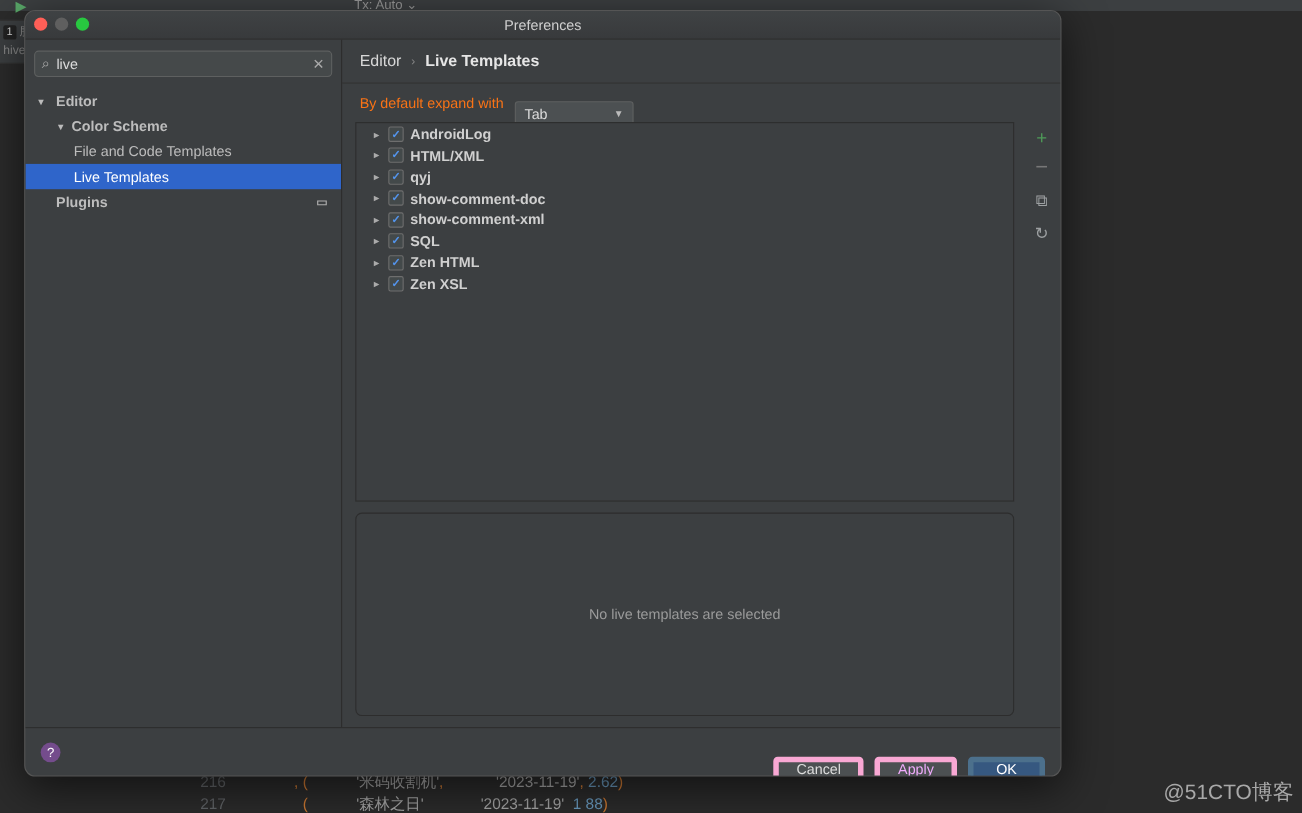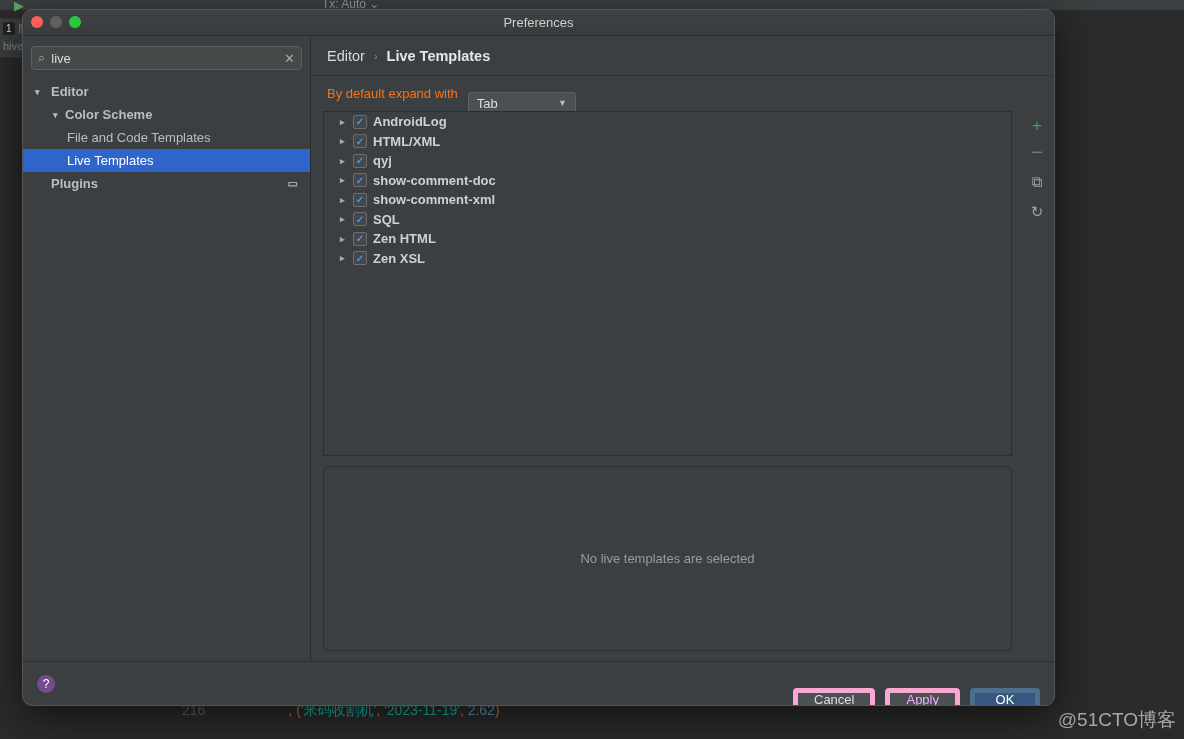--- a/index.html
+++ b/index.html
@@ -5,27 +5,27 @@
 * { margin: 0; padding: 0; box-sizing: border-box; font-family: -apple-system, "Helvetica Neue", Arial, sans-serif; }
 body { background: #2b2b2b; width: 1184px; height: 739px; overflow: hidden; position: relative; color: #bbbbbb; font-size: 13px; }
 
 .background-ide { position: absolute; inset: 0; background: #2b2b2b; }
 .toolbar-bg { height: 10px; background: #3c3f41; display: flex; align-items: center; gap: 18px; padding: 0 14px; position: relative; }
 .toolbar-bg .run-icon { color: #59a869; }
 .toolbar-bg .txauto { color: #999; font-size: 12px; position: absolute; left: 322px; top: -3px; white-space: nowrap; }
 .side-tab-left { position: absolute; left: 0; top: 22px; background: #3c3f41; color: #8a8a8a; font-size: 11px; padding: 2px 3px 5px; border: 1px solid #323232; border-left: none; }
 .side-tab-left .num { background: #222; color: #ddd; font-size: 10px; padding: 1px 3px; border-radius: 2px; display: inline-block; }
 .code-bg { position: absolute; left: 182px; top: 700px; right: 0; font-family: "Menlo","Consolas",monospace; font-size: 14px; line-height: 20px; }
-.code-bg .ln { color: #606366; margin-right: 83px; }
-.code-bg .str { color: #14b8a6; }
+.code-bg .ln { color: #606366; margin-right: 62px; }
+.code-bg .str { color: #a3a3a3; margin-left: 44px; }
 .code-bg .num { color: #6897bb; }
 .code-bg .p { color: #cc7832; }
 .watermark { position: absolute; bottom: 6px; right: 8px; color: #a8a8a8; font-size: 19px; }
 
-.prefs-window { position: absolute; left: 22px; top: 9px; width: 1033px; height: 697px; background: #3c3f41; border-radius: 10px; box-shadow: 0 10px 40px rgba(0,0,0,.6); display: flex; flex-direction: column; overflow: hidden; border: 1px solid #555; justify-content: space-between; }
+.prefs-window { position: absolute; left: 22px; top: 9px; width: 943px; height: 697px; background: #3c3f41; border-radius: 10px; box-shadow: 0 10px 40px rgba(0,0,0,.6); display: flex; flex-direction: column; overflow: hidden; border: 1px solid #555; justify-content: space-between; }
 
 .titlebar { height: 26px; background: linear-gradient(#3f4244,#383a3c); display: flex; align-items: center; position: relative; border-bottom: 1px solid #2d2d2d; }
 .traffic { position:absolute; left: 8px; top: 6px; display: flex; gap: 7px; }
 .traffic span { width: 12px; height: 12px; border-radius: 50%; display: inline-block; }
 .tl-close{background:#ff5f57;} .tl-min{background:#5f5f5f;} .tl-max{background:#28c840;}
 .titlebar .title { margin: 0 auto; color: #cfcfcf; font-size: 13px; font-weight: 500; }
 
 .body { flex: 1; display: flex; min-height: 0; }
 
 .sidebar { width: 288px; background: #3c3f41; border-right: 1px solid #2d2d2d; display: flex; flex-direction: column; }
@@ -84,20 +84,21 @@
     <span class="run-icon">▶</span>
     <span class="txauto">Tx: Auto ⌄</span>
   </div>
   <div class="side-tab-left" style="top:18px">
     <span class="num">1</span>
     <span>服务器</span>
     <div style="margin-top:4px;font-size:11px">hive</div>
   </div>
   <div class="code-bg">
     <div><span class="ln">216</span><span class="p">,</span> <span class="p">(</span><span class="str">'米码收割机'</span><span class="p">,</span> <span class="str">'2023-11-19'</span><span class="p">,</span> <span class="num">2.62</span><span class="p">)</span></div>
+    <div><span class="ln">217</span>&nbsp;&nbsp;<span class="p">(</span><span class="str">'森林之日'</span>&nbsp;&nbsp;<span class="str">'2023-11-19'</span>&nbsp;&nbsp;<span class="num">1 88</span><span class="p">)</span></div>
   </div>
   <div class="watermark">@51CTO博客</div>
 </div>
 
 <div class="prefs-window">
   <div class="titlebar">
     <div class="traffic">
       <span class="tl-close"></span>
       <span class="tl-min"></span>
       <span class="tl-max"></span>

